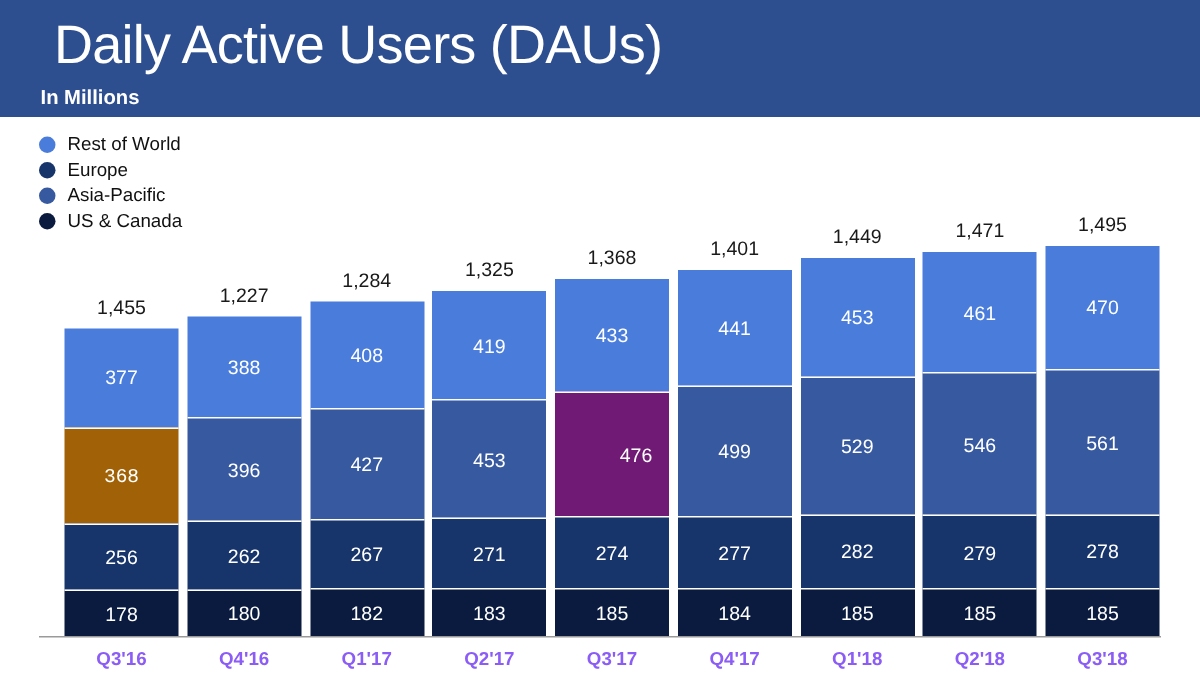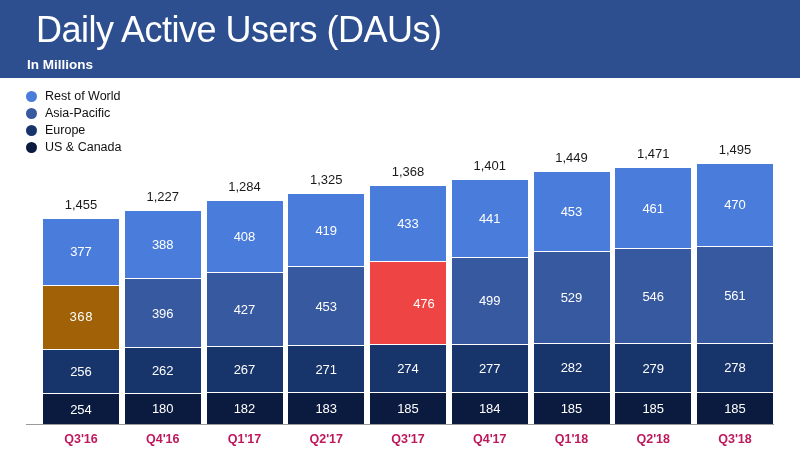--- a/index.html
+++ b/index.html
@@ -128,45 +128,45 @@
     width: 748px;
     height: 1px;
     background: #9a9a9a;
   }
   .tick-label {
     position: absolute;
     top: 432px;
     text-align: center;
     font-size: 12.5px;
     font-weight: 700;
-    color: #be185d;
+    color: #8b5cf6;
     white-space: nowrap;
   }
 </style>
 </head>
 <body>
 
 <div id="slide">
 
   <div id="header-band"></div>
   <div id="chart-title">Daily Active Users (DAUs)</div>
   <div id="chart-subtitle">In Millions</div>
 
   <div id="legend">
       <div class="legend-item">
         <span class="legend-dot" style="background: rgb(74, 125, 219);"></span>
         <span class="legend-label">Rest of World</span>
       </div>
       <div class="legend-item">
+        <span class="legend-dot" style="background: rgb(23, 53, 107);"></span>
+        <span class="legend-label">Europe</span>
+      </div>
+      <div class="legend-item">
         <span class="legend-dot" style="background: rgb(55, 89, 159);"></span>
         <span class="legend-label">Asia-Pacific</span>
-      </div>
-      <div class="legend-item">
-        <span class="legend-dot" style="background: rgb(23, 53, 107);"></span>
-        <span class="legend-label">Europe</span>
       </div>
       <div class="legend-item">
         <span class="legend-dot" style="background: rgb(11, 27, 63);"></span>
         <span class="legend-label">US &amp; Canada</span>
       </div>
     </div>
 
   <div id="plot">
       <div class="bar-group" style="left: 43px; width: 76px; height: 227.043px;">
         <div class="bar-total" style="top: 0px;">1,455</div>
@@ -174,21 +174,21 @@
           <div class="seg" style="height: 65.5652px; background: rgb(74, 125, 219);">
             <span class="seg-label">377</span>
           </div>
           <div class="seg" style="height: 64px; background: #a16207; font-family: Liberation Mono, monospace;">
             <span class="seg-label">368</span>
           </div>
           <div class="seg" style="height: 44.5217px; background: rgb(23, 53, 107);">
             <span class="seg-label">256</span>
           </div>
           <div class="seg" style="height: 30.9565px; background: rgb(11, 27, 63);">
-            <span class="seg-label">254</span>
+            <span class="seg-label">178</span>
           </div>
         </div>
       </div>
       <div class="bar-group" style="left: 124.75px; width: 76px; height: 235.391px;">
         <div class="bar-total" style="top: 0px;">1,227</div>
         <div class="bar-stack" style="position: absolute; top: 22px; height: 213.391px;">
           <div class="seg" style="height: 67.4783px; background: rgb(74, 125, 219);">
             <span class="seg-label">388</span>
           </div>
           <div class="seg" style="height: 68.8696px; background: rgb(55, 89, 159);">
@@ -235,21 +235,21 @@
             <span class="seg-label">183</span>
           </div>
         </div>
       </div>
       <div class="bar-group" style="left: 370px; width: 76px; height: 259.913px;">
         <div class="bar-total" style="top: 0px;">1,368</div>
         <div class="bar-stack" style="position: absolute; top: 22px; height: 237.913px;">
           <div class="seg" style="height: 75.3043px; background: rgb(74, 125, 219);">
             <span class="seg-label">433</span>
           </div>
-          <div class="seg" style="height: 82.7826px; background: #ef4444; padding-left: 32px;">
+          <div class="seg" style="height: 82.7826px; background: #701a75; padding-left: 32px;">
             <span class="seg-label">476</span>
           </div>
           <div class="seg" style="height: 47.6522px; background: rgb(23, 53, 107);">
             <span class="seg-label">274</span>
           </div>
           <div class="seg" style="height: 32.1739px; background: rgb(11, 27, 63);">
             <span class="seg-label">185</span>
           </div>
         </div>
       </div>

